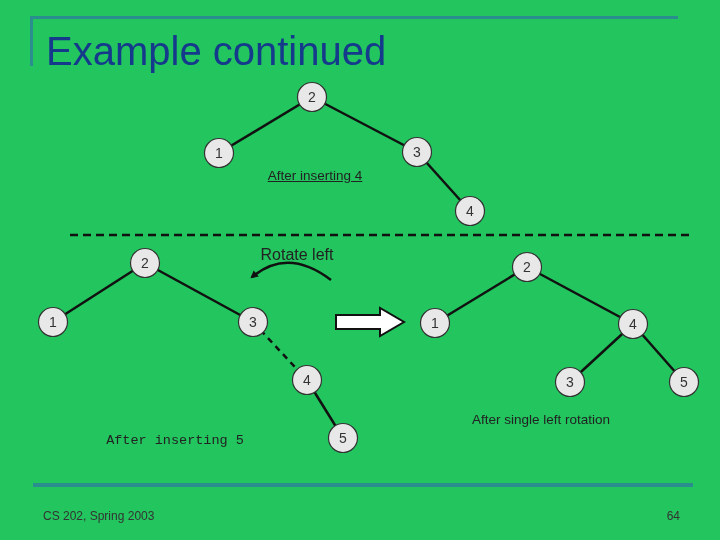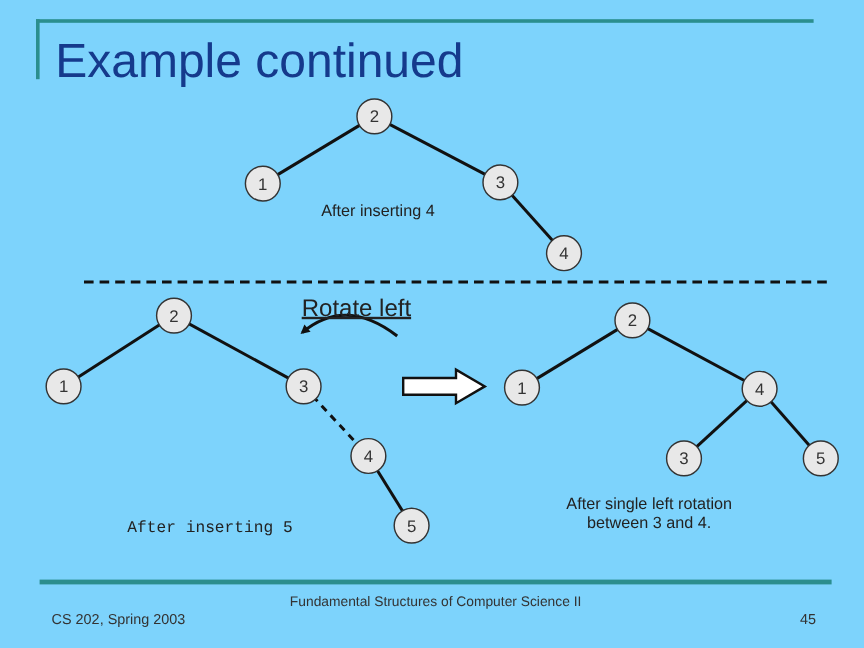--- a/index.html
+++ b/index.html
@@ -3,34 +3,34 @@
 <meta charset="utf-8">
 <style>
   :root{
     --accent:#2B8E8E;
     --title-color:#153A8C;
     --text-color:#222222;
   }
   *{margin:0;padding:0;box-sizing:border-box;}
   html,body{width:720px;height:540px;background:#ffffff;overflow:hidden;
     font-family:"Liberation Sans",sans-serif;}
-  .slide{position:relative;width:720px;height:540px;background:#7dd3fc;}
+  .slide{position:relative;width:720px;height:540px;background:#22c55e;}
 
   .accent-top{position:absolute;left:30px;top:16px;width:648px;height:3px;background:var(--accent);}
   .accent-left{position:absolute;left:30px;top:16px;width:3px;height:50px;background:var(--accent);}
   .page-title{position:absolute;left:46px;top:30px;font-size:40px;line-height:1.05;
     color:var(--title-color);white-space:nowrap;}
 
   .diagram-svg{position:absolute;left:0;top:0;width:720px;height:540px;}
 
   .caption{position:absolute;transform:translateX(-50%);white-space:nowrap;
     color:var(--text-color);font-size:13.5px;text-align:center;}
-  .cap-top{left:315px;top:168px;}
+  .cap-top{left:315px;top:168px;text-decoration:underline;}
   .cap-left{left:175px;top:433px;font-family:Liberation Mono, monospace;}
-  .cap-rotate{left:297px;top:246px;font-size:20px;text-decoration:underline;}
+  .cap-rotate{left:297px;top:246px;font-size:16px;}
   .cap-right{left:541px;top:412px;line-height:15.5px;white-space:normal;width:220px;}
 
   .footer-rule{position:absolute;left:33px;top:483px;width:660px;height:4px;background:var(--accent);}
   .footer-course{position:absolute;left:43px;top:509px;font-size:12px;color:#333;}
   .footer-center{position:absolute;left:363px;top:495px;transform:translateX(-50%);
     font-size:11.5px;line-height:14px;color:#333;text-align:center;white-space:nowrap;}
   .footer-page{position:absolute;right:40px;top:509px;font-size:12px;color:#333;}
 </style>
 </head>
 <body>
@@ -92,23 +92,21 @@
     </svg>
 
   <div class="caption cap-top">After inserting 4</div>
 
   <div class="caption cap-rotate">Rotate left</div>
 
   <div class="caption cap-left">After inserting 5</div>
 
   <div class="caption cap-right">
     <div>After single left rotation</div>
-    <div>between 3 and 4.</div>
   </div>
 
   <div class="footer-rule"></div>
   <div class="footer-course">CS 202, Spring 2003</div>
   <div class="footer-center">
-    <div>Fundamental Structures of Computer Science II</div>
   </div>
-  <div class="footer-page">45</div>
+  <div class="footer-page">64</div>
 
 </div>
 
 </body></html>

